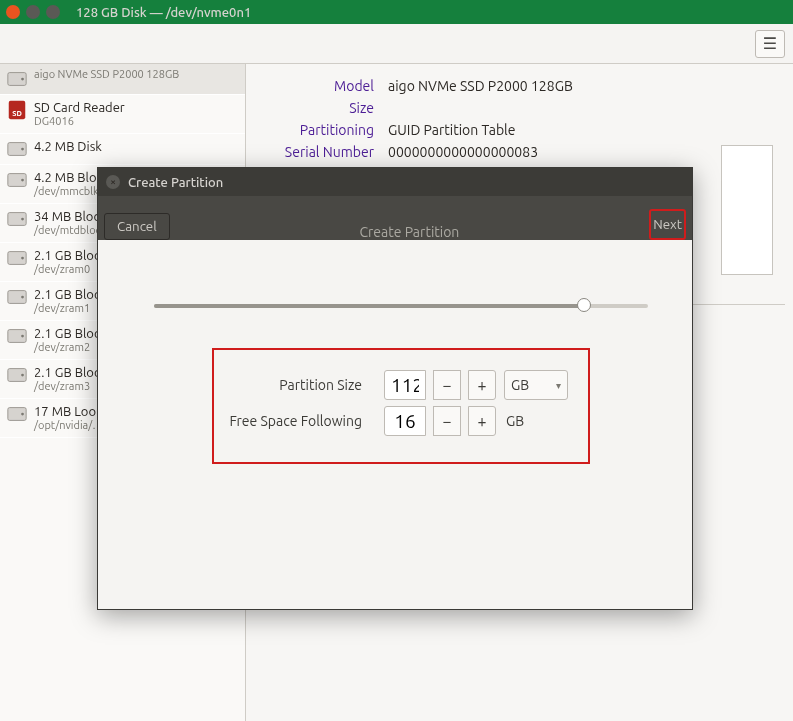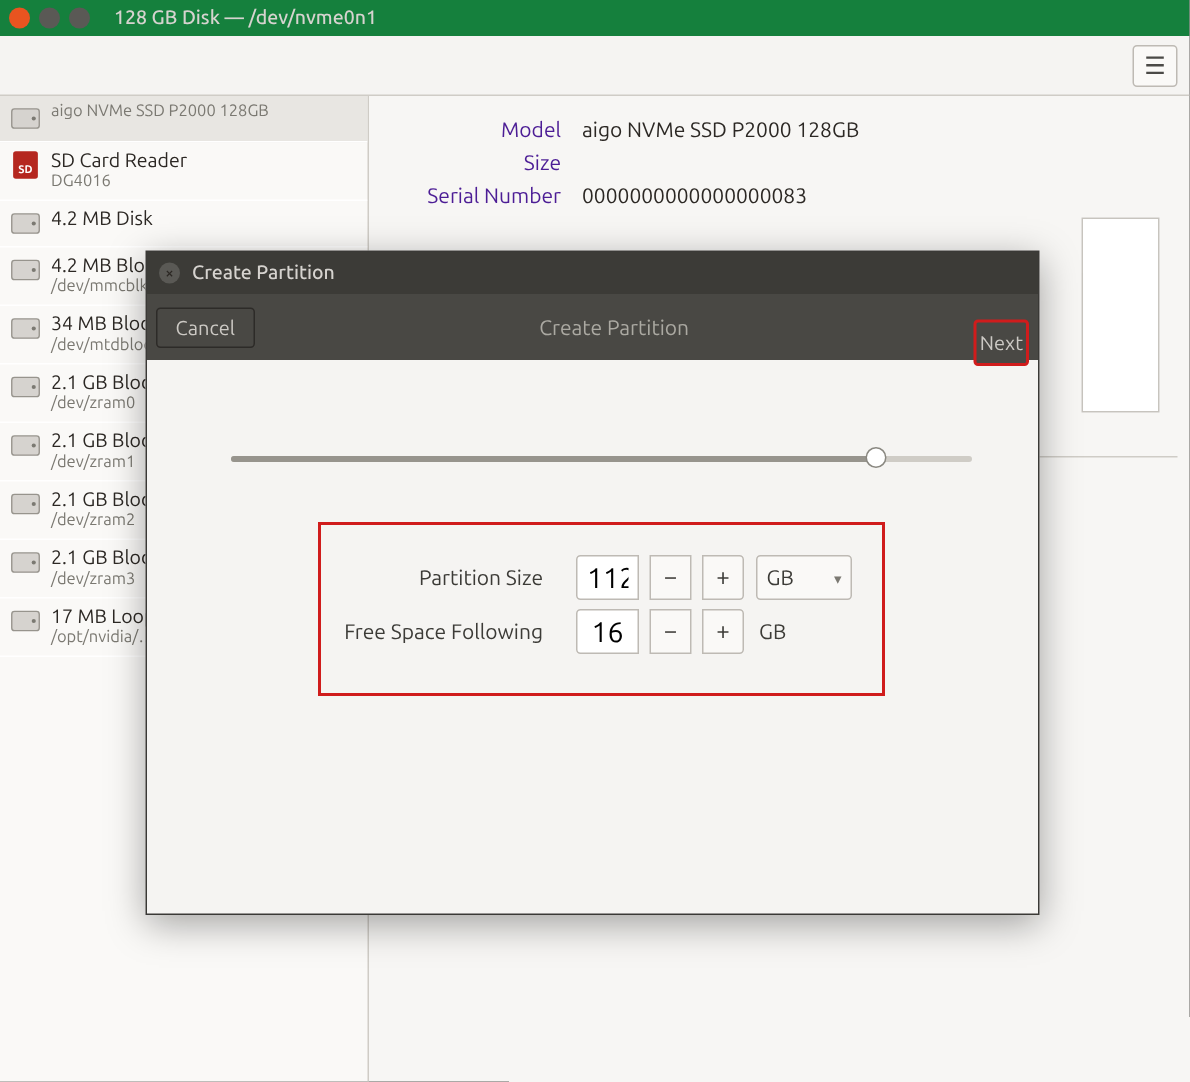--- a/index.html
+++ b/index.html
@@ -144,21 +144,21 @@
     color: #2c2824;
     font-size: 10px;
     line-height: 14px;
     text-align: center;
   }
 
   .dialog-subheader {
     height: 44px;
     background: #494844;
     display: flex;
-    align-items: center;
+    align-items: flex-end;
     justify-content: space-between;
     padding: 0 6px;
     color: #ccc9c4;
     font-size: 14px;
   }
   .dlg-btn {
     border: 1px solid #2d2b28;
     background: #494844;
     color: #ccc9c4;
     padding: 5px 12px;
@@ -397,20 +397,24 @@
     </div>
 
   <div class="details">
 
   <div class="details-row">
         <span class="details-label">Model</span>
         <span class="details-value">aigo NVMe SSD P2000 128GB</span>
       </div>
       <div class="details-row">
         <span class="details-label">Size</span>
+      </div>
+      <div class="details-row">
+        <span class="details-label">Partitioning</span>
+        <span class="details-value">GUID Partition Table</span>
       </div>
       <div class="details-row">
         <span class="details-label">Serial Number</span>
         <span class="details-value">0000000000000000083</span>
       </div>
     </div>
 </div>
 
 <div class="vol-box"></div>
 <div class="vol-divider"></div>

